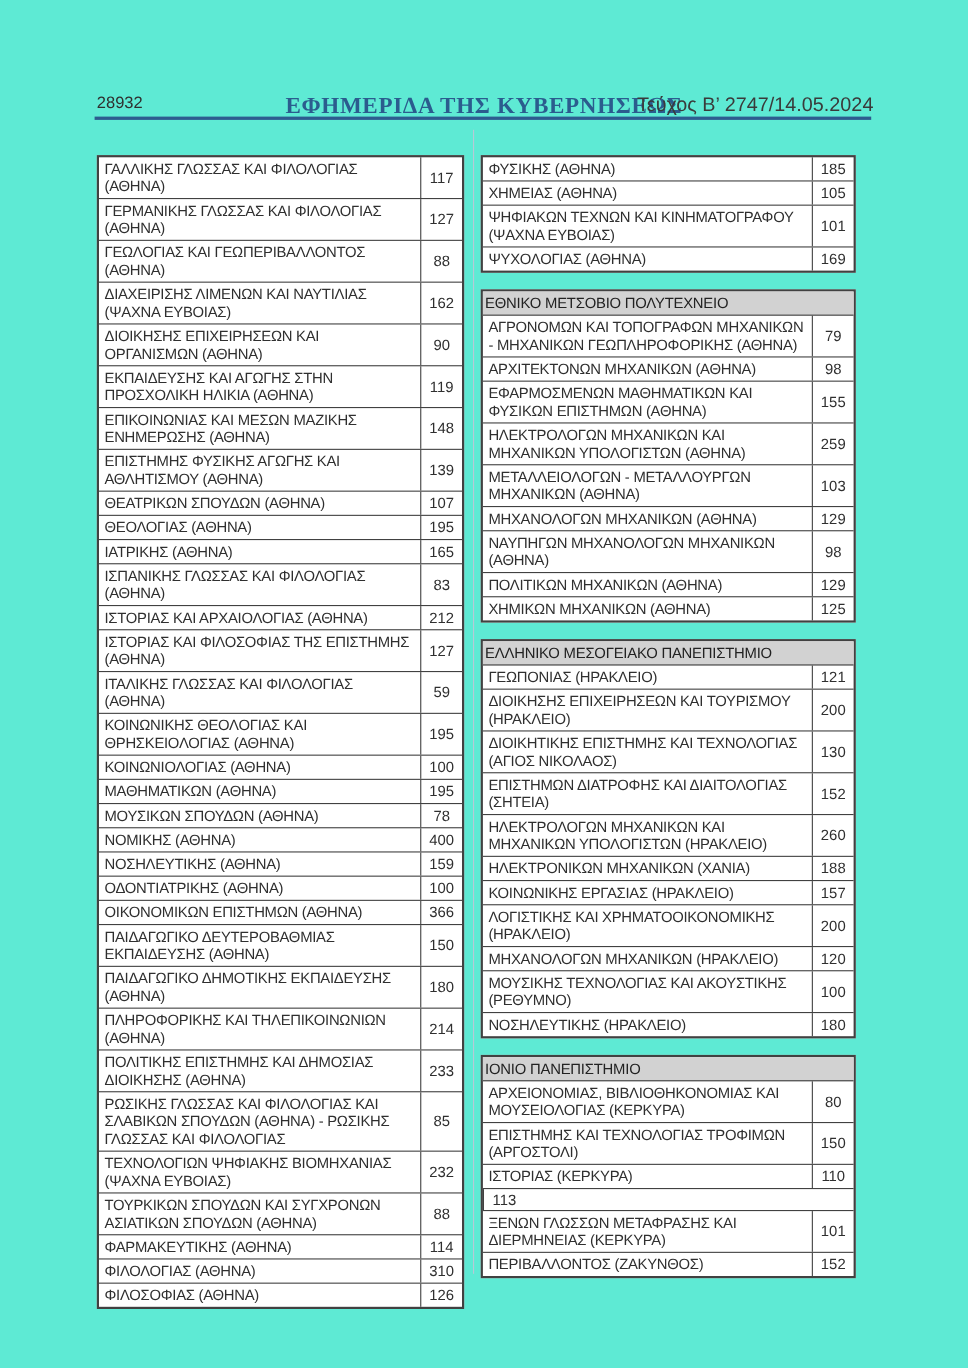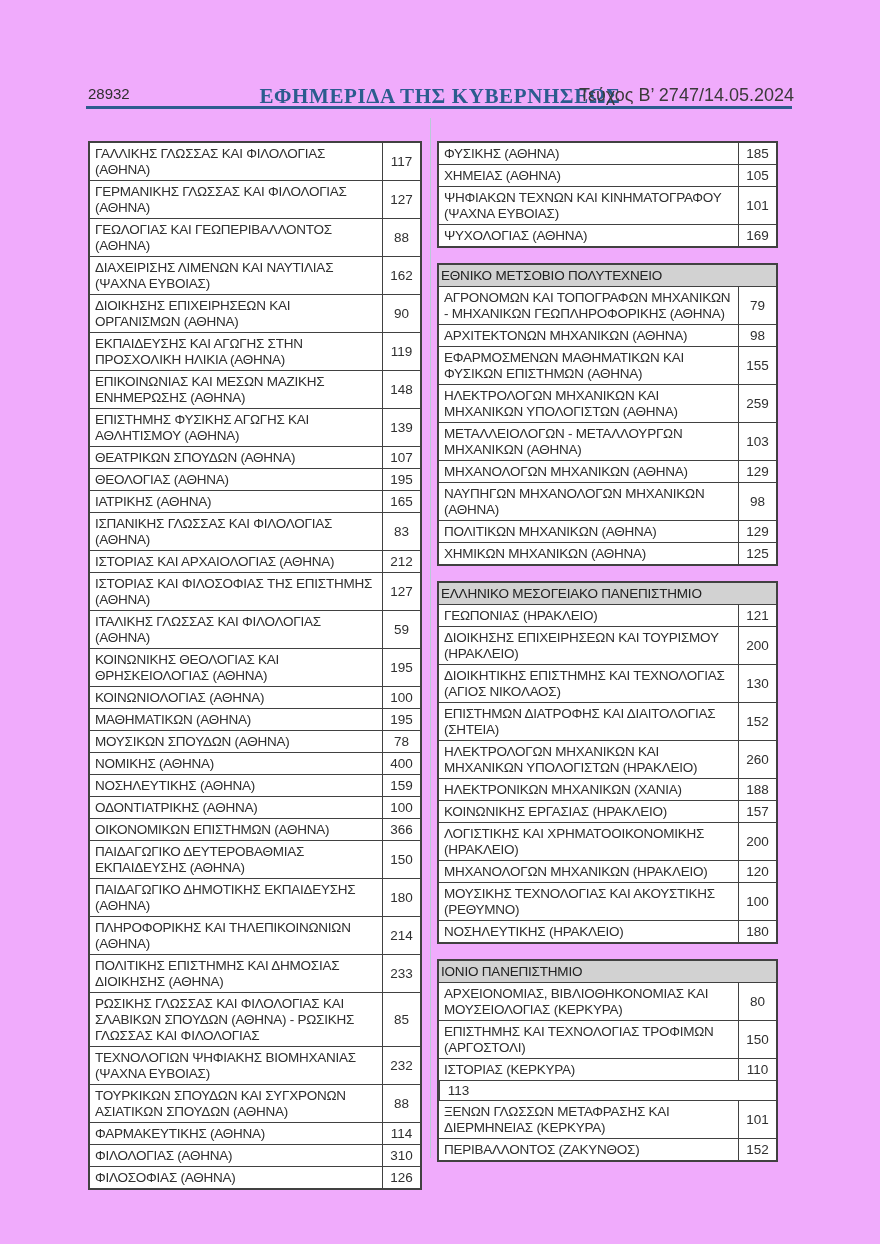--- a/index.html
+++ b/index.html
@@ -1,18 +1,18 @@
 <!DOCTYPE html>
 <html><head>
 <meta charset="utf-8">
 <style>
   * { margin:0; padding:0; box-sizing:border-box; }
   html,body { background:#ffffff; }
   body { font-family:"Liberation Sans", sans-serif; color:#2f2f2f; }
-  .page { position:relative; width:880px; height:1244px; background:#f0abfc; overflow:hidden; }
+  .page { position:relative; width:880px; height:1244px; background:#5eead4; overflow:hidden; }
 
   
   .hdr-pagenum { position:absolute; left:88px; top:85px; font-size:15px; color:#2f2f2f; }
   .hdr-title { position:absolute; left:88px; right:88px; top:84px; text-align:center;
                font-family:"Liberation Serif", serif; font-weight:700; font-size:21px;
                letter-spacing:0.6px; color:#2b5c8e; }
   .hdr-issue { position:absolute; right:86px; top:85px; font-size:18px; color:#3a3a3a; }
   .hdr-rule { position:absolute; left:86px; top:106px; width:706px; height:3px; background:#2d5c8f; }
 
   

